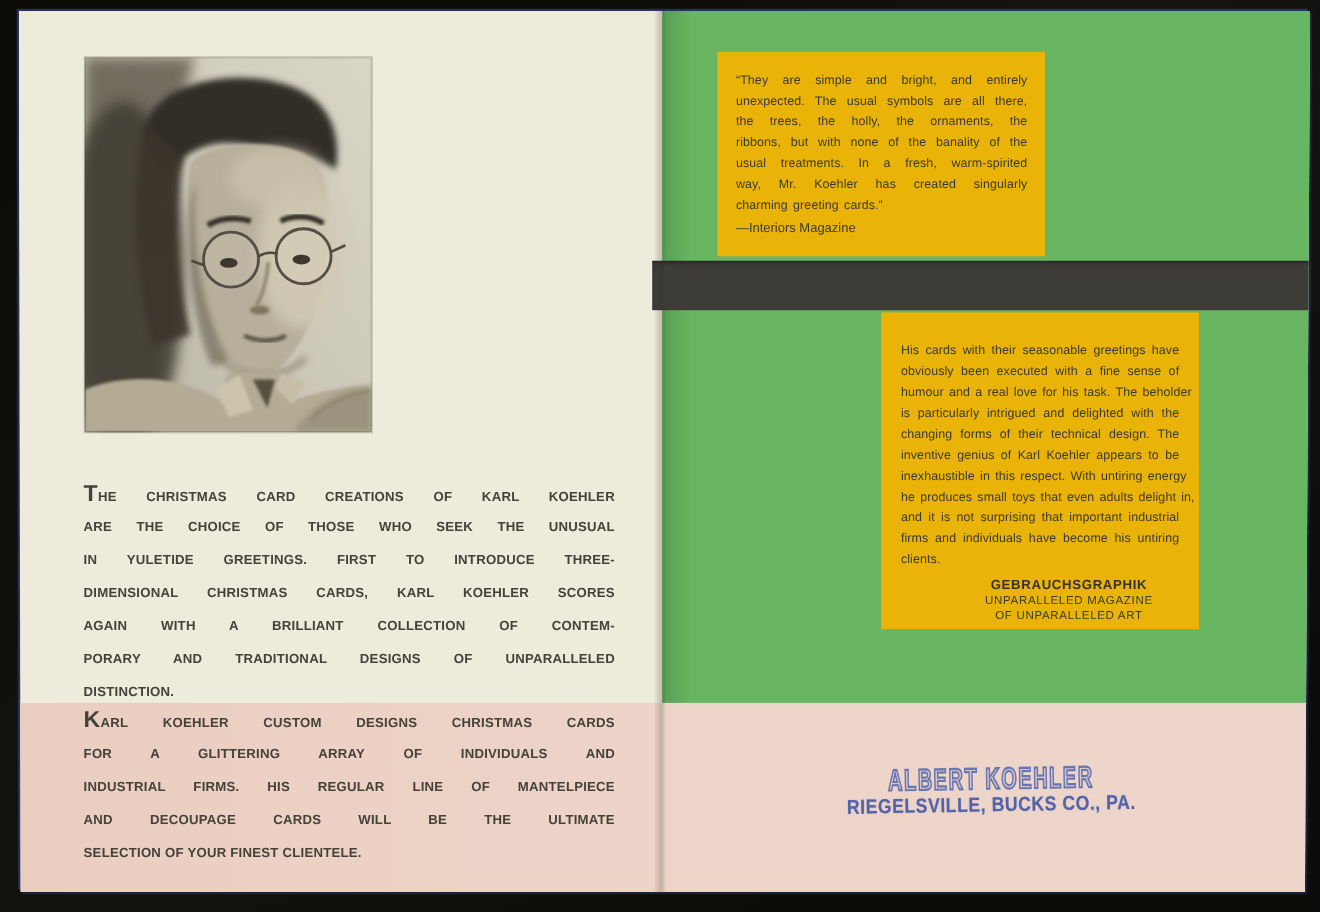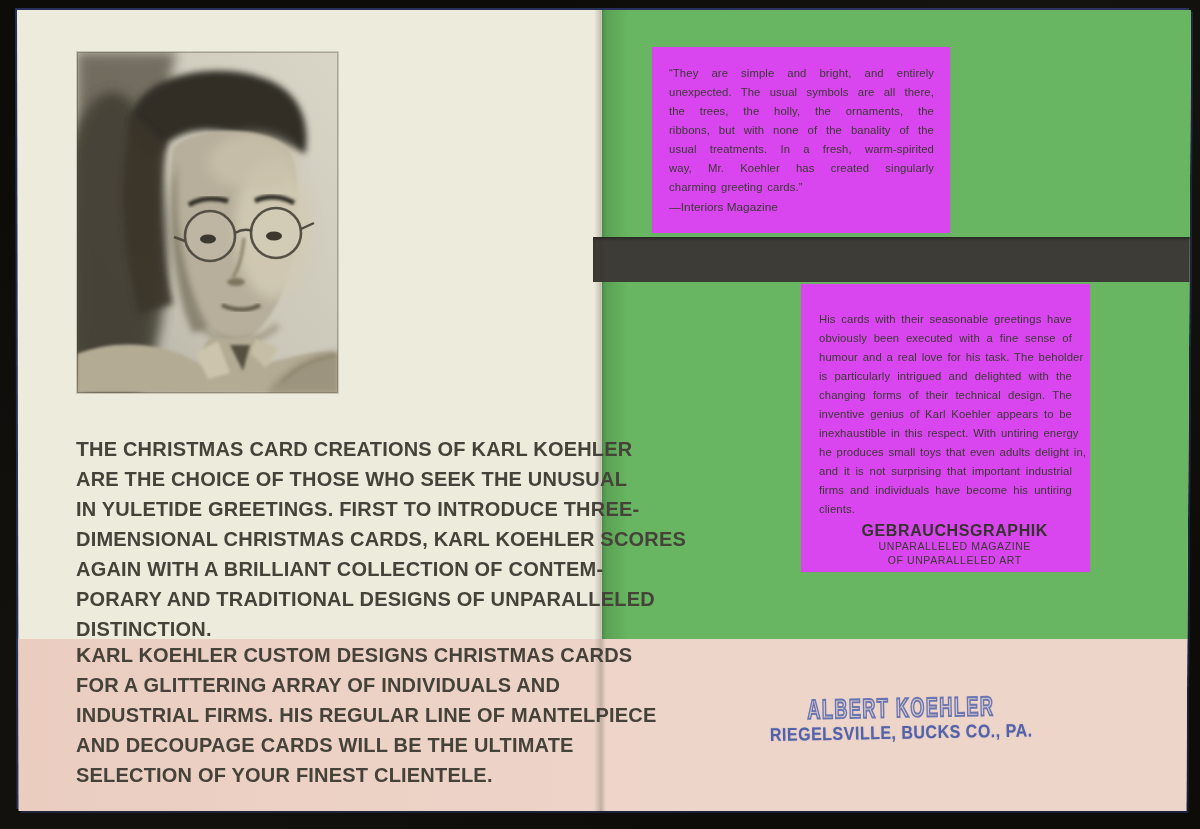--- a/index.html
+++ b/index.html
@@ -41,38 +41,38 @@
   .fold-crease{ position:absolute; left:577px; top:0; bottom:0; width:12px; z-index:3;
     background:linear-gradient(to right, rgba(60,50,40,0) 0%, rgba(60,50,40,0.16) 40%, rgba(35,45,30,0.22) 58%, rgba(60,50,40,0) 100%); }
 
   
   .portrait{ position:absolute; left:60px; top:42px; width:261px; height:341px; z-index:2;
     box-shadow:0 0 0 1px rgba(90,85,65,0.25); }
   .portrait svg{ display:block; width:100%; height:100%; }
 
   
   .para{ position:absolute; left:59px; width:483px; z-index:4;
-    color:#45423a; font-weight:bold; font-size:20px; letter-spacing:0.2px; }
+    color:#45423a; font-weight:bold; font-size:12px; letter-spacing:0.2px; }
   .para .bline{ height:30px; line-height:30px; text-align:justify; text-align-last:justify; white-space:nowrap; }
   .para .bline.last{ text-align-last:left; }
   .para .lead::first-letter{ font-size:21px; }
   .para1{ top:424px; }
   .para2{ top:630px; }
 
   
-  .quote-card{ position:absolute; background:#d946ef; z-index:4; color:#3b3a34;
+  .quote-card{ position:absolute; background:#eab308; z-index:4; color:#3b3a34;
     box-shadow:0 0 0 1px rgba(120,150,120,0.25); }
   .quote1{ left:635px; top:37px; width:298px; height:186px; padding:17px 16px 0 17px; box-sizing:border-box; }
   .quote2{ left:784px; top:274px; width:289px; height:288px; padding:26px 18px 0 18px; box-sizing:border-box; }
   .qline{ font-size:11.3px; line-height:19px; letter-spacing:0.1px; word-spacing:1.5px;
     text-align:justify; text-align-last:justify; white-space:nowrap; }
   .qline.qlast{ text-align-last:left; }
   .q-attr{ font-size:11.8px; line-height:19px; padding-right:8px; margin-top:1px; }
   .g-attr{ width:fit-content; margin:4px 24px 0 auto; text-align:center; }
-  .g-attr .title{ font-size:16px; font-weight:bold; letter-spacing:0.6px; color:#34332d; line-height:16px; }
+  .g-attr .title{ font-size:12px; font-weight:bold; letter-spacing:0.6px; color:#34332d; line-height:16px; }
   .g-attr .sub{ font-size:10.5px; letter-spacing:0.6px; line-height:14px; color:#3b3a34; }
 
   
   .stamp{ position:absolute; left:734px; top:686px; width:300px; z-index:4;
     text-align:center; transform:rotate(-1deg); }
   .stamp .name{
     font-size:18px; font-weight:bold; letter-spacing:1.5px; white-space:nowrap;
     color:rgba(95,112,184,0.14);
     -webkit-text-stroke:1.3px rgba(84,102,175,0.85);
     transform:scaleY(1.5); transform-origin:center;

